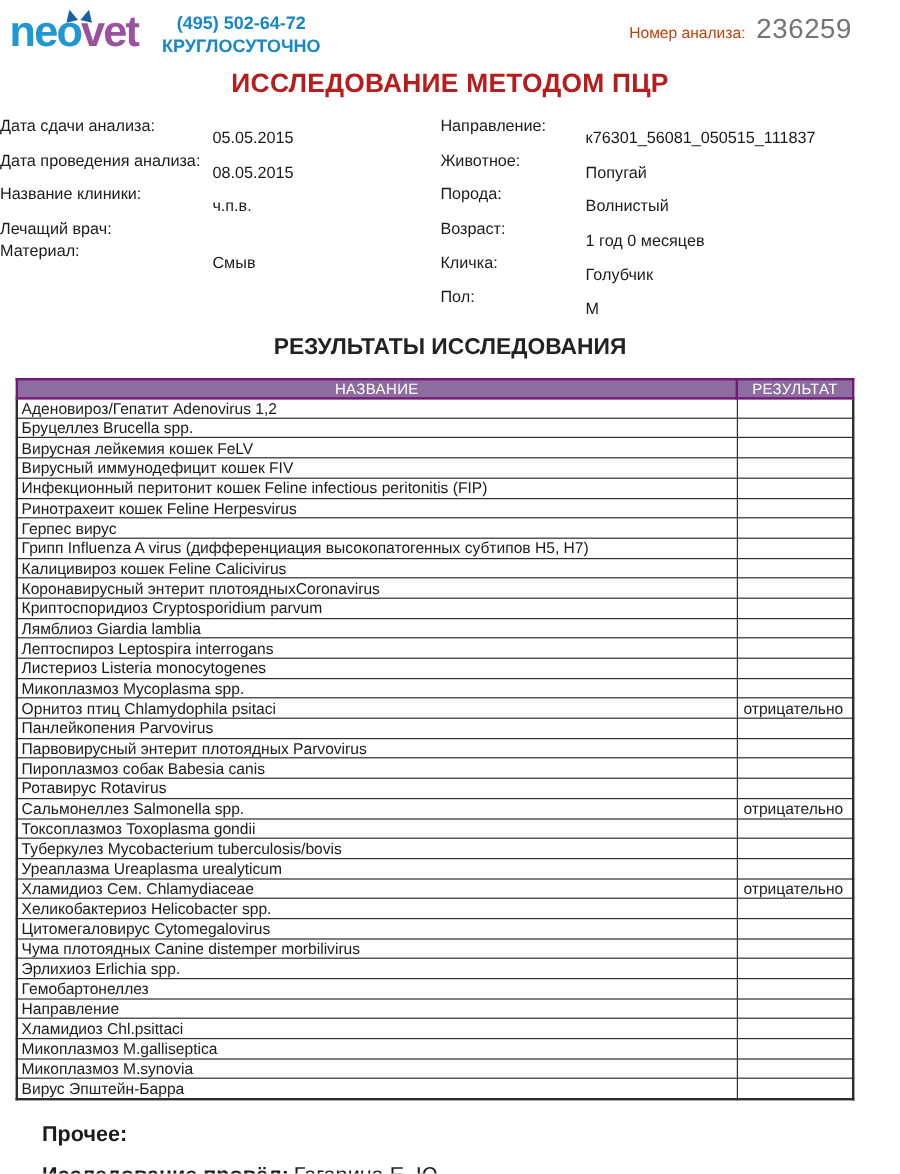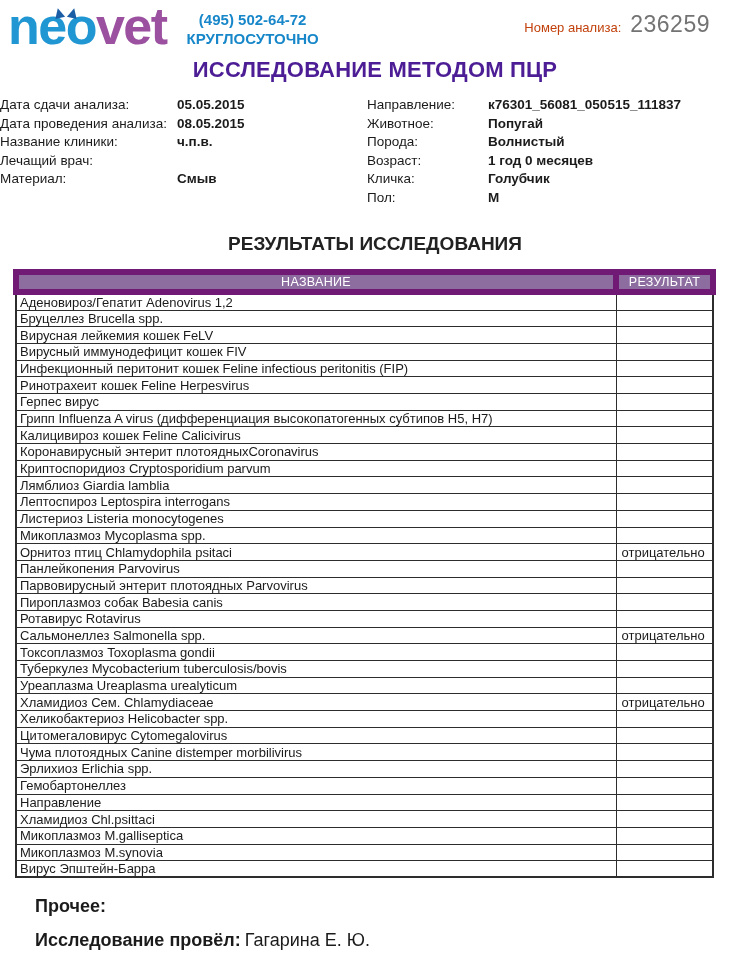--- a/index.html
+++ b/index.html
@@ -15,21 +15,21 @@
 
   
   .top {
     display: flex;
     align-items: flex-start;
     padding: 7px 40px 0 8px;
     height: 50px;
   }
   .logo {
     font-weight: bold;
-    font-size: 52px;
+    font-size: 36px;
     line-height: 38px;
     letter-spacing: -1.5px;
     position: relative;
     white-space: nowrap;
   }
   .logo .lg-blue { color: var(--brand-blue, #2096d3); }
   .logo .lg-purple { color: var(--brand-purple, #9b51a0); }
   .logo .ears {
     position: absolute;
     left: 46px; top: 1px;
@@ -63,63 +63,63 @@
   .number-label { color: #c2410c; font-size: 13px; }
   .number-value { color: #737373; font-size: 23px; margin-left: 9px; letter-spacing: 0.5px; }
 
   
   .doc-title {
     text-align: center;
     font-size: 22px;
     font-weight: bold;
     letter-spacing: 0.2px;
     margin-top: 7px;
-    color: #4c1d95;
+    color: #b91c1c;
   }
 
   
   .info {
     display: flex;
     margin-top: 13px;
     font-size: 13.5px;
   }
   .info-col { line-height: 18.6px; }
   .info-col.left { width: 367px; }
   .info-col.right { width: 343px; }
   .info-row { display: flex; }
   .info-label { text-align: left; white-space: nowrap; }
   .left .info-label { width: 172px; }
   .right .info-label { width: 116px; }
-  .info-value { font-weight: bold; margin-left: 5px; white-space: nowrap; }
+  .info-value { font-weight: normal; margin-left: 5px; white-space: nowrap; margin-top: 10px; }
 
   
   .results-title {
     text-align: center;
     font-size: 19px;
     font-weight: bold;
-    margin-top: 25px;
+    margin-top: 11px;
     color: #222;
   }
   table.results {
     border-collapse: collapse;
     table-layout: fixed;
     width: 697px;
     margin: 14px 0 0 13px;
     border: 2px solid #2d2d2d;
   }
   table.results col.c-name { width: 600px; }
   table.results col.c-result { width: 97px; }
   table.results th {
     background: var(--table-header-bg, #8d6ca0);
     color: #ffffff;
     font-size: 12.5px;
     font-weight: normal;
     letter-spacing: 0.3px;
     height: 16px;
-    border: 6px solid #701a75;
+    border: 2px solid #701a75;
     text-align: center;
   }
   table.results td {
     border: 1px solid #2d2d2d;
     font-size: 13px;
     height: 16.7px;
     padding: 0 3px;
     white-space: nowrap;
     overflow: hidden;
     vertical-align: middle;

